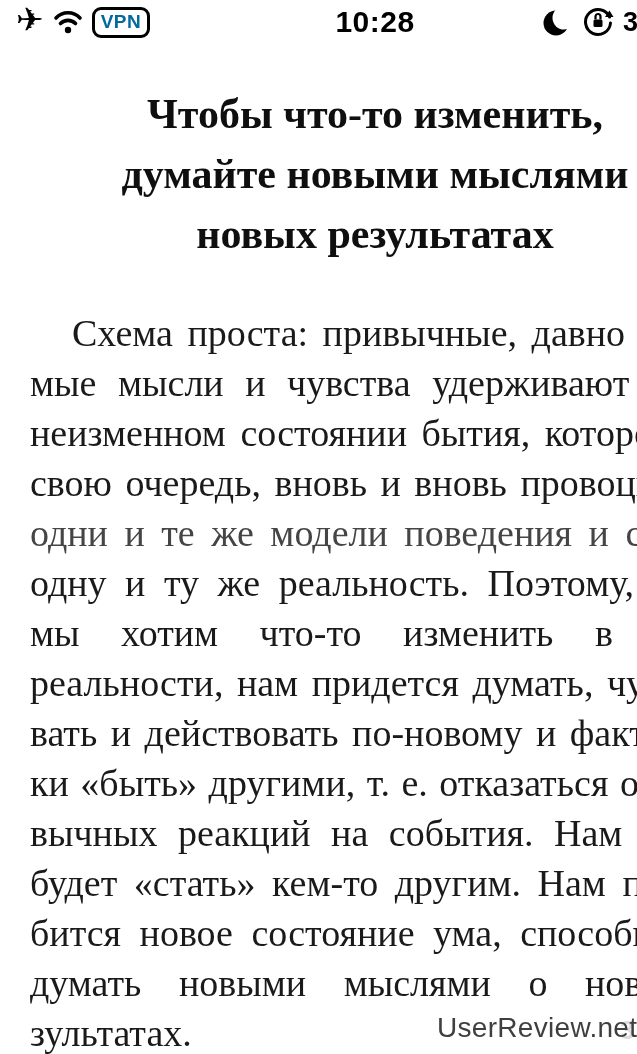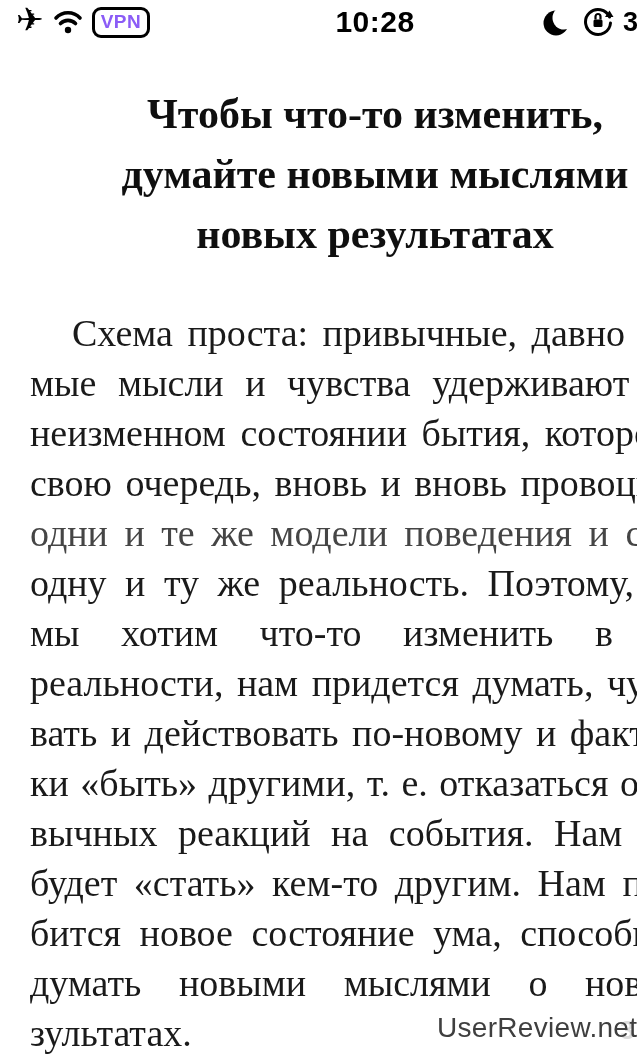--- a/index.html
+++ b/index.html
@@ -10,21 +10,21 @@
   }
   .page{position:absolute;top:0;left:0;width:750px;height:1054px;background:#ffffff;}
 
   
   .statusbar{position:absolute;top:0;left:0;width:750px;height:44px;color:#000;}
   .sb-left{position:absolute;left:16px;top:4px;display:flex;align-items:center;gap:9px;height:36px;}
   .plane{font-size:33px;line-height:36px;color:#000;transform:translateY(-2px);}
   .wifi-svg{display:block;}
   .vpn-badge{
     border:3px solid #000;border-radius:9px;padding:1px 6px 2px 6px;
-    font-size:19px;font-weight:700;letter-spacing:.5px;color:#8b5cf6;line-height:22px;
+    font-size:19px;font-weight:700;letter-spacing:.5px;color:#0369a1;line-height:22px;
   }
   .sb-time{
     position:absolute;left:0;top:5px;width:750px;text-align:center;
     font-size:30px;font-weight:600;letter-spacing:.5px;color:#000;
   }
   .sb-right{position:absolute;left:543px;top:5px;display:flex;align-items:center;gap:9px;}
   .moon{position:relative;width:30px;height:30px;}
   .battery-pct{font-size:27px;font-weight:600;color:#000;transform:translateY(-1px);}
 
   

